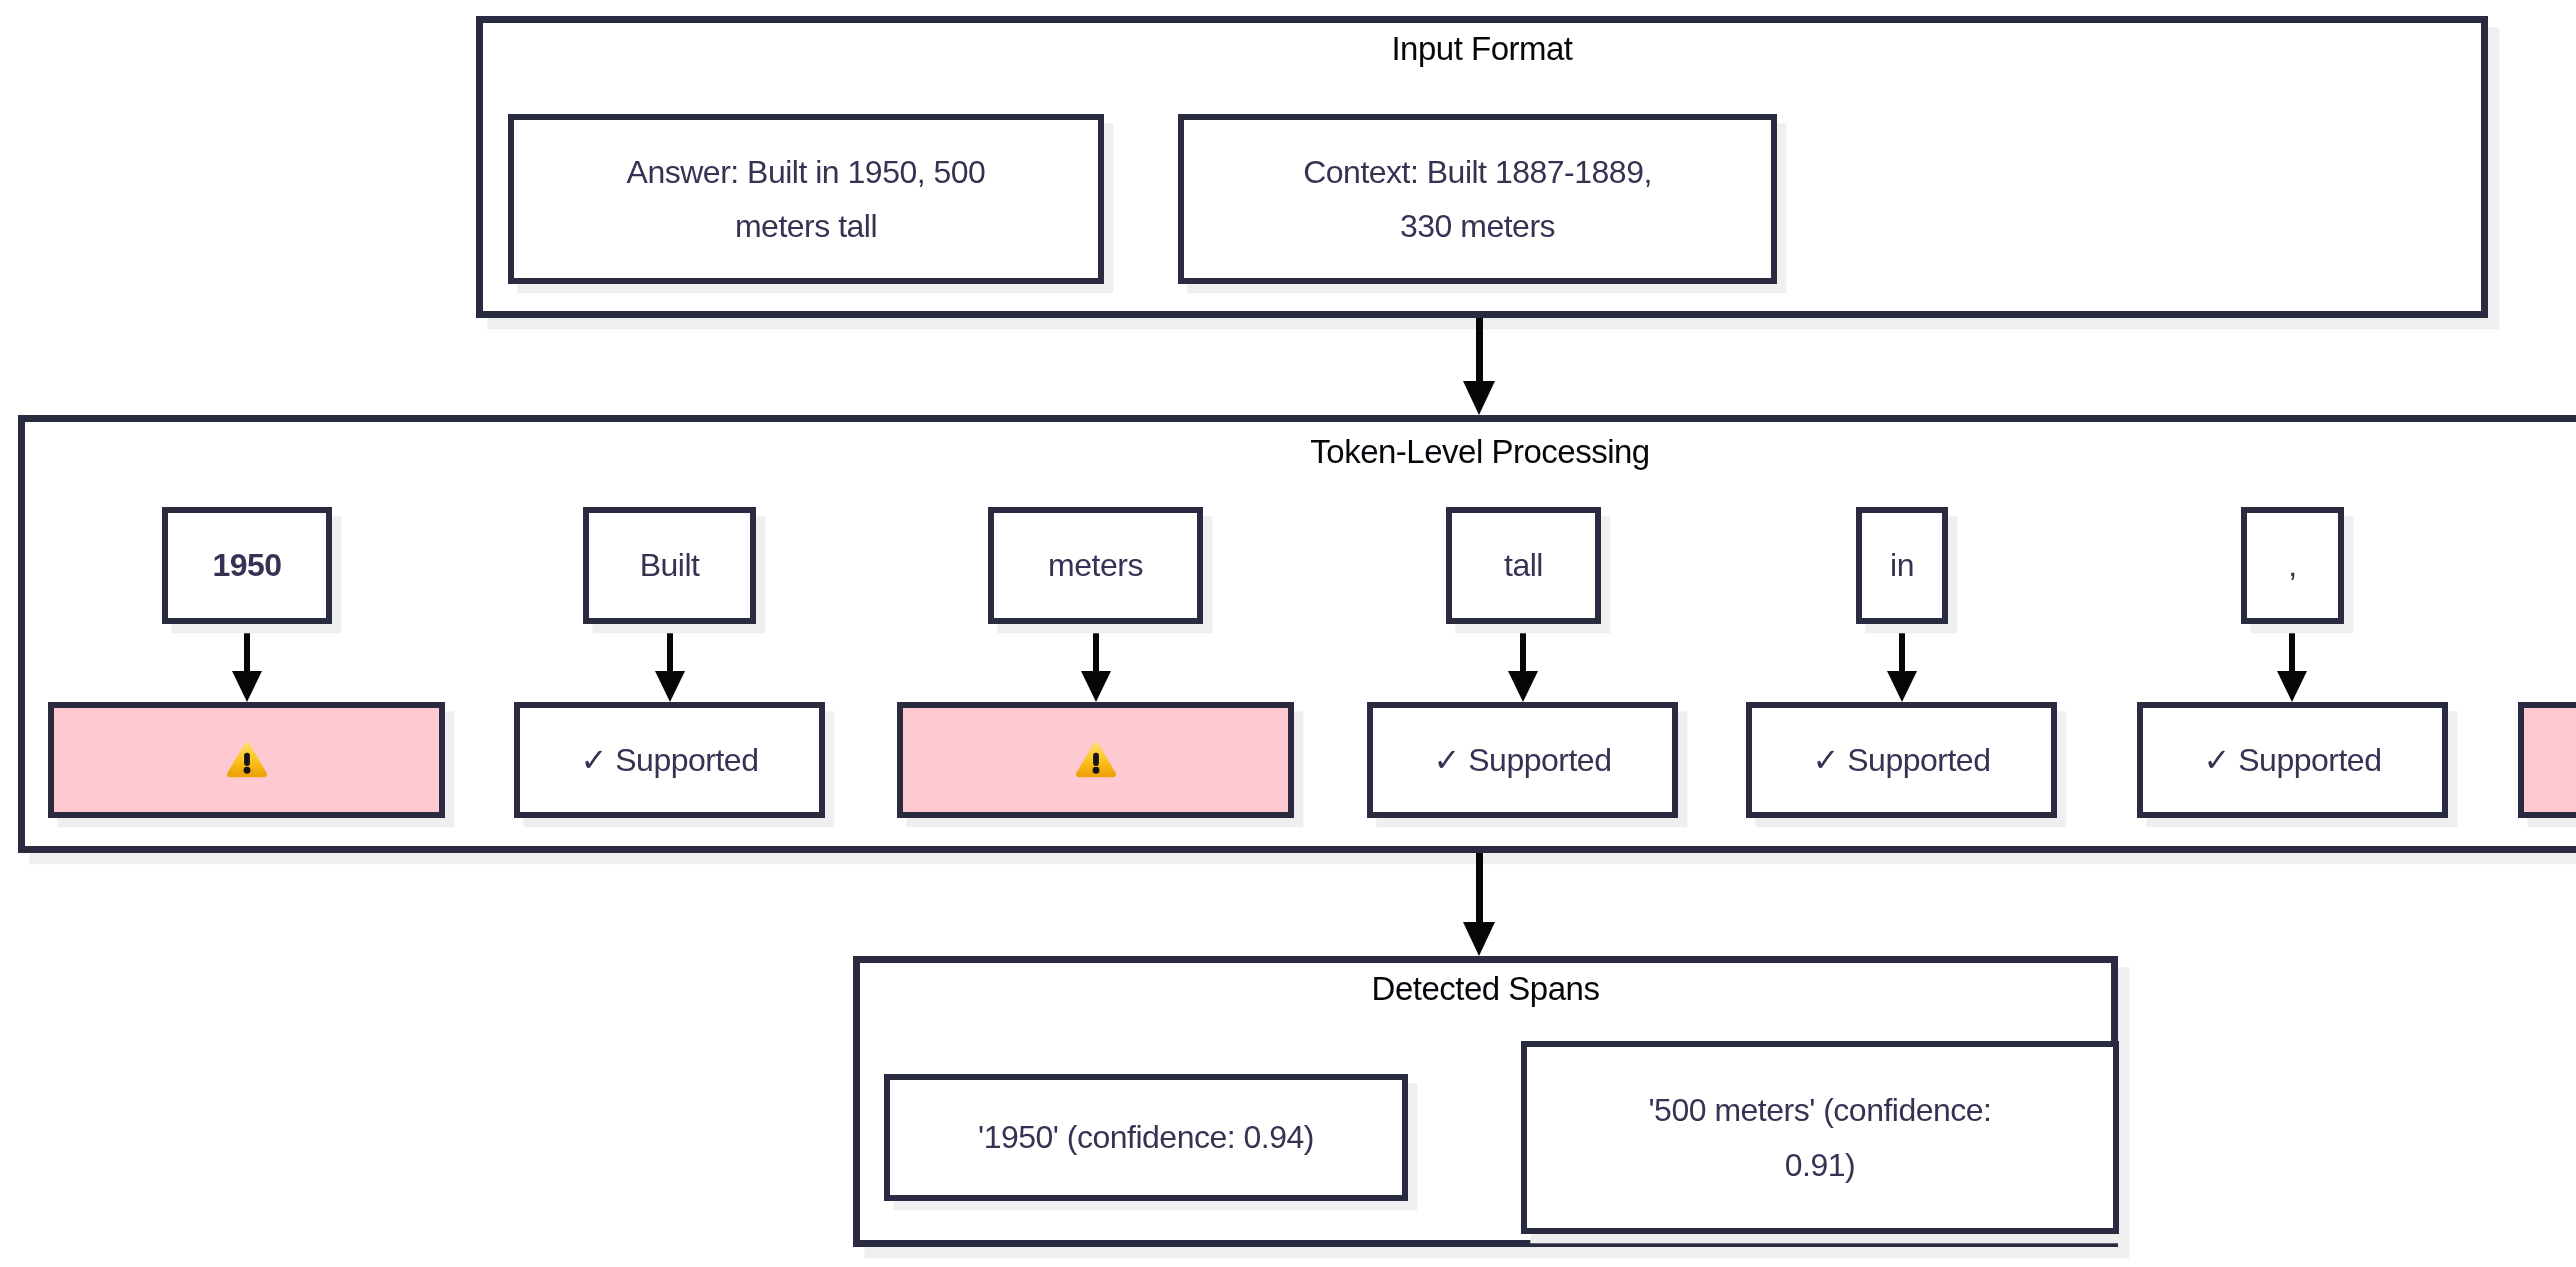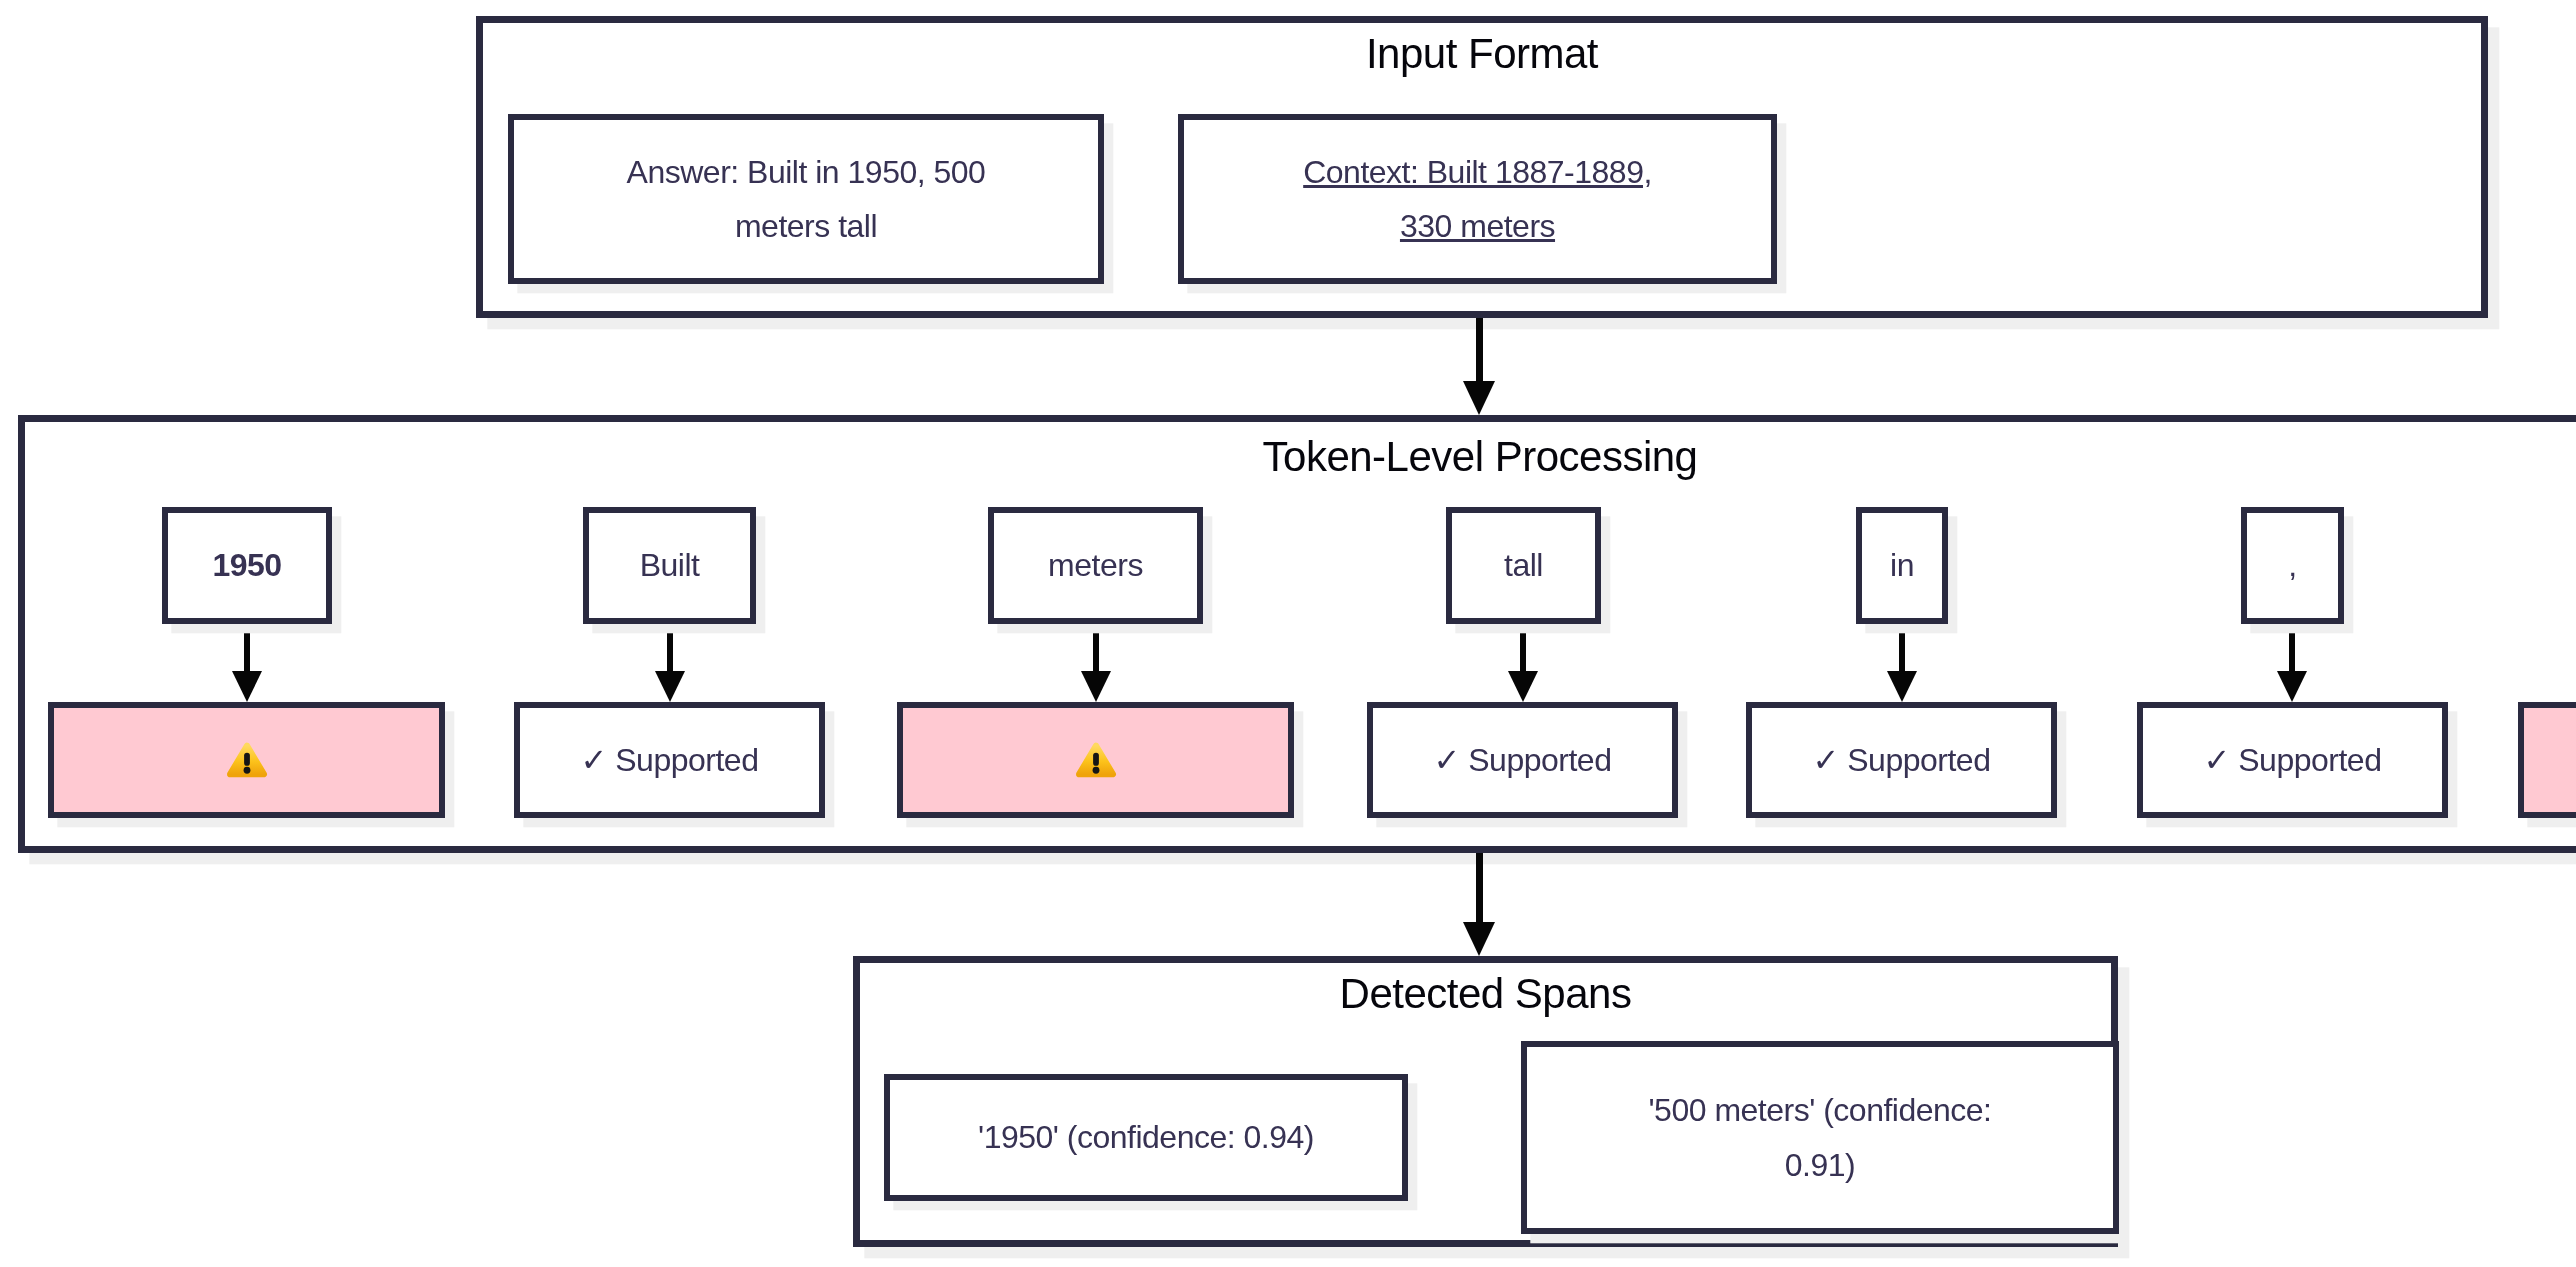--- a/index.html
+++ b/index.html
@@ -20,21 +20,21 @@
   
   .group {
     position: absolute;
     box-sizing: border-box;
     border: 7.2px solid #2a2a40;
     background: #ffffff;
     box-shadow: 11.3px 11.3px 0 0 #efefef;
   }
   .group-title {
     text-align: center;
-    font-size: 42px;
+    font-size: 33px;
     letter-spacing: -0.5px;
     color: #06060c;
     padding-top: 7.2px;
   }
   #g-token .group-title { padding-top: 11.3px; }
 
   
   .node {
     position: absolute;
     box-sizing: border-box;
@@ -49,21 +49,21 @@
     line-height: 1.7;
     letter-spacing: -0.5px;
     color: #373253;
     white-space: pre-line;
   }
   .node.warn { background: #ffc9d2; }
 
   
   #g-input   { left: 476px;  top: 15.5px;   width: 2012px; height: 302px; }
   #n-answer  { left: 508px;  top: 114px;  width: 596px; height: 170px; }
-  #n-context { left: 1178px; top: 114px;  width: 599px; height: 170px; text-decoration: underline; }
+  #n-context { left: 1178px; top: 114px;  width: 599px; height: 170px; }
   #n-question{ left: 1852px; top: 114px;  width: 599px; height: 170px; }
 
   
   #g-token { left: 18px; top: 415px; width: 2924px; height: 438px; }
   .token-node { top: 507px; height: 117px; }
   #t0 { left: 162px;  width: 170px; font-weight: bold; }
   #t1 { left: 583px; width: 173px; }
   #t2 { left: 988px; width: 215px; }
   #t3 { left: 1446px; width: 155px; }
   #t4 { left: 1856px; width: 92px; }

